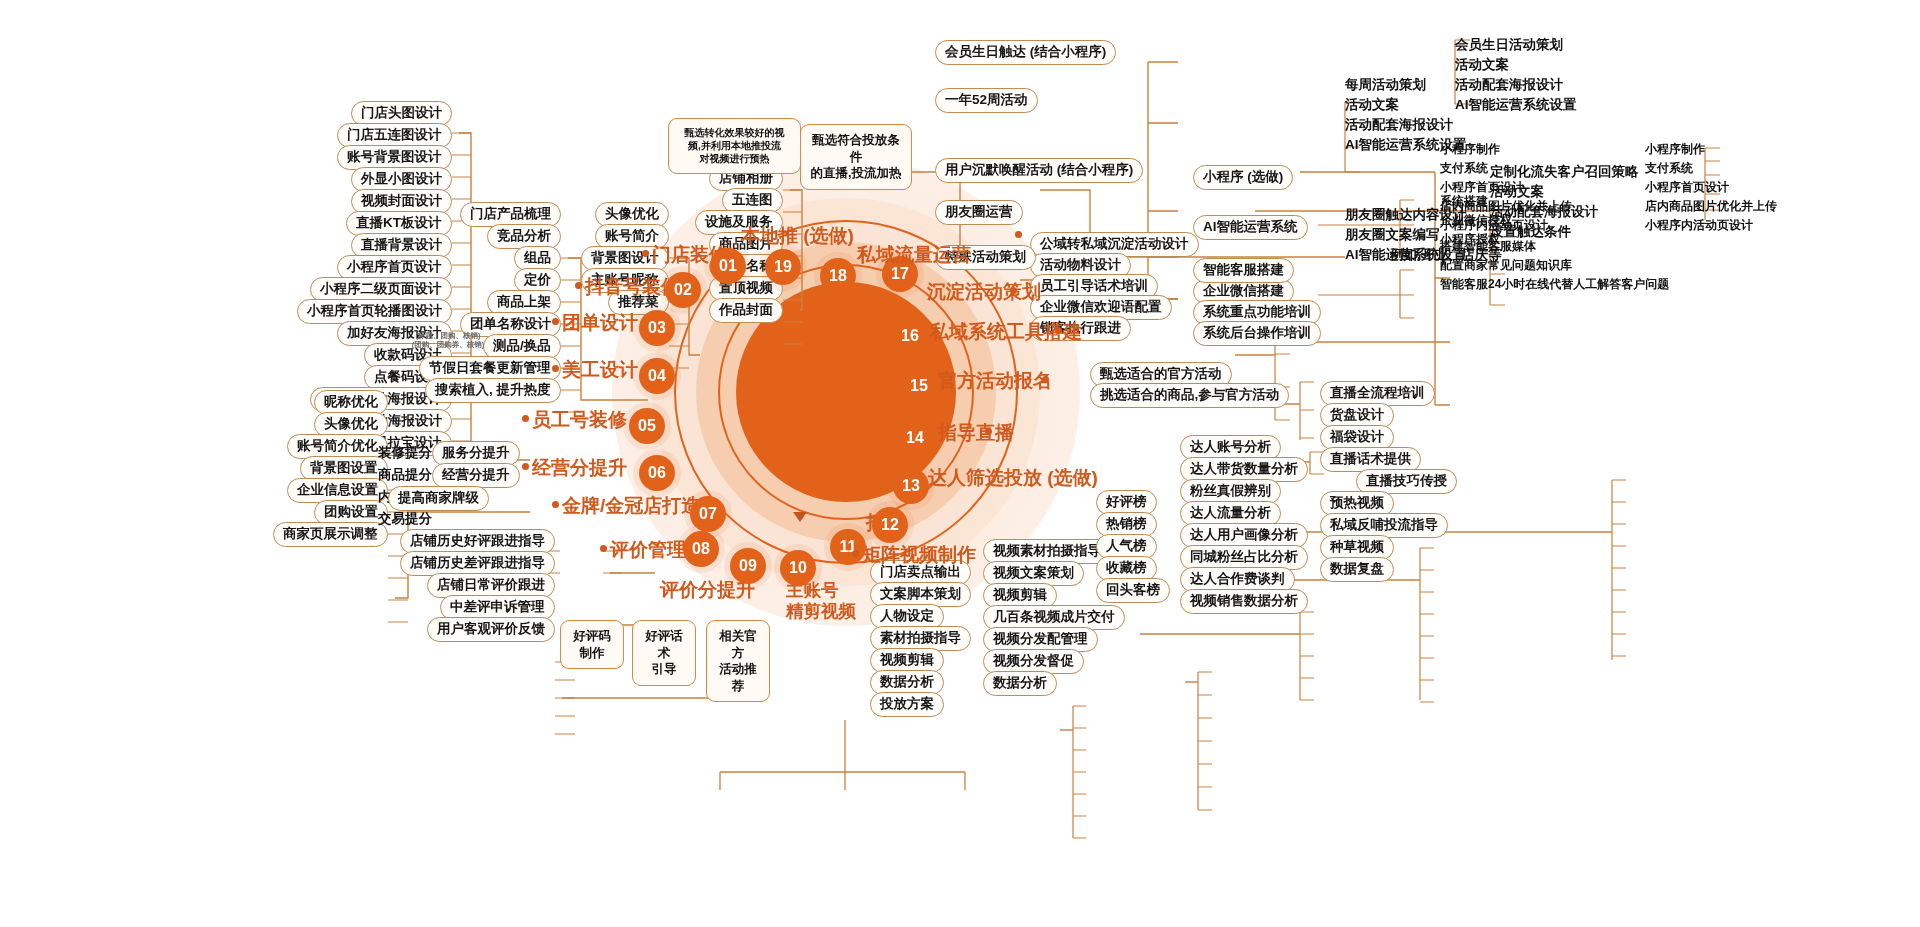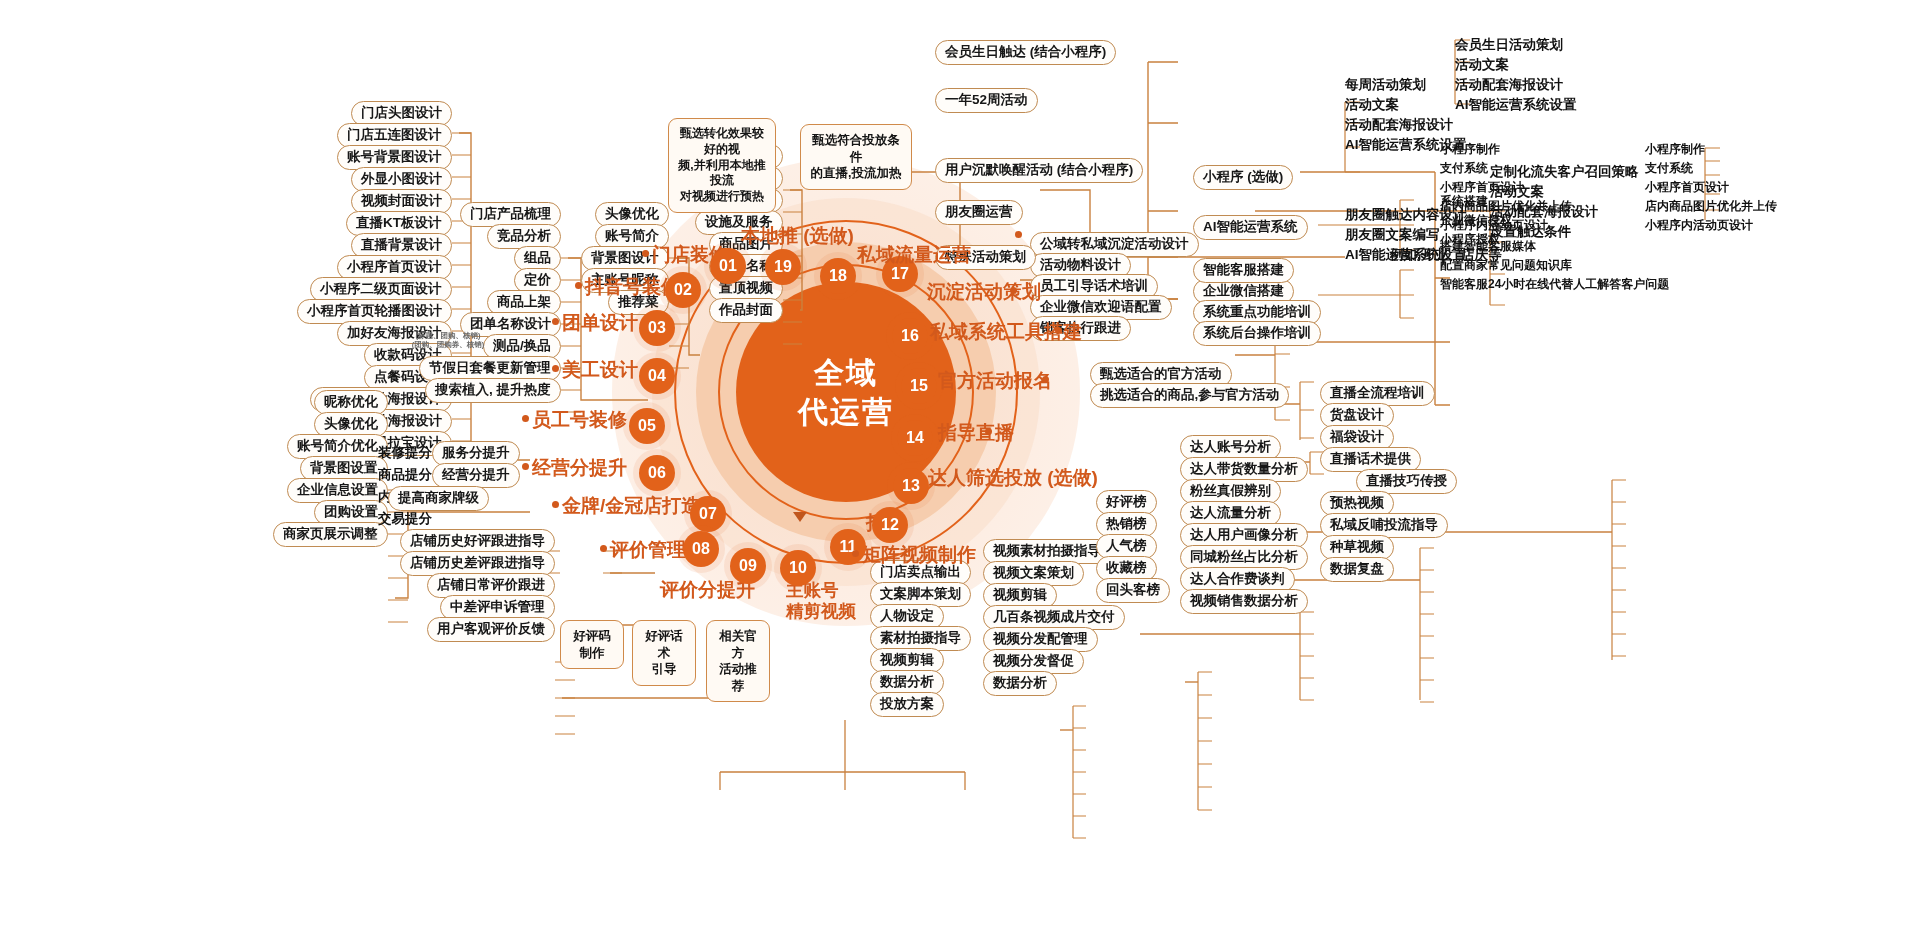--- a/index.html
+++ b/index.html
@@ -79,24 +79,20 @@
 
 <div id="canvas">
 
   <div id="hub">
     <div class="ring r1"></div>
     <div class="ring r2"></div>
     <div class="ring r3"></div>
     <div class="ring r4"></div>
     <div class="ring r5"></div>
     <div class="ring r6"></div>
-    <div id="hubtext">
-      <span>全域</span>
-      <span>代运营</span>
-    </div>
   </div>
   <div class="tri" style="left:793px; top:512px;"></div>
 
   <svg id="wires">
     <g fill="none" stroke="#c9813f" stroke-width="1.4">
 
       <path d="M459,133 L471,133 L471,460 L530,460"></path>
       <path d="M459,133 L459,133"></path>
 
       <path d="M452,133 H471 M452,155 H471 M452,177 H471 M452,199 H471 M452,221 H471 M452,243 H471 M452,265 H471 M452,287 H471 M452,309 H471 M452,331 H471 M452,353 H471 M452,375 H471 M452,397 H471 M452,419 H471 M452,441 H471 M452,463 H471" stroke-width="1.2"></path>
@@ -374,21 +370,21 @@
       <div class="leaf" style="left: 1440px; top: 259px; font-size: 12px;">配置商家常见问题知识库</div>
       <div class="leaf" style="left: 1440px; top: 278px; font-size: 12px;">智能客服24小时在线代替人工解答客户问题</div>
       <div class="leaf" style="left: 1645px; top: 143px; font-size: 12px;">小程序制作</div>
       <div class="leaf" style="left: 1645px; top: 162px; font-size: 12px;">支付系统</div>
       <div class="leaf" style="left: 1645px; top: 181px; font-size: 12px;">小程序首页设计</div>
       <div class="leaf" style="left: 1645px; top: 200px; font-size: 12px;">店内商品图片优化并上传</div>
       <div class="leaf" style="left: 1645px; top: 219px; font-size: 12px;">小程序内活动页设计</div>
     </div>
 
   <div id="callouts">
-      <div class="rect" style="left: 668px; top: 118px; width: 108px; text-align: center; font-size: 12px;">甄选转化效果较好的视
+      <div class="rect" style="left: 668px; top: 118px; width: 133px; text-align: center; font-size: 10px;">甄选转化效果较好的视
 频,并利用本地推投流
 对视频进行预热</div>
       <div class="rect" style="left: 800px; top: 124px; width: 112px; text-align: center; font-size: 12.5px;">甄选符合投放条件
 的直播,投流加热</div>
     </div>
 
   <div id="spokes">
       <div class="spoke" style="left: 652px; top: 245px;">门店装修</div>
       <div class="num" style="left: 710px; top: 248px;">01</div>
       <div class="dot" style="left: 642px; top: 250px;"></div>

